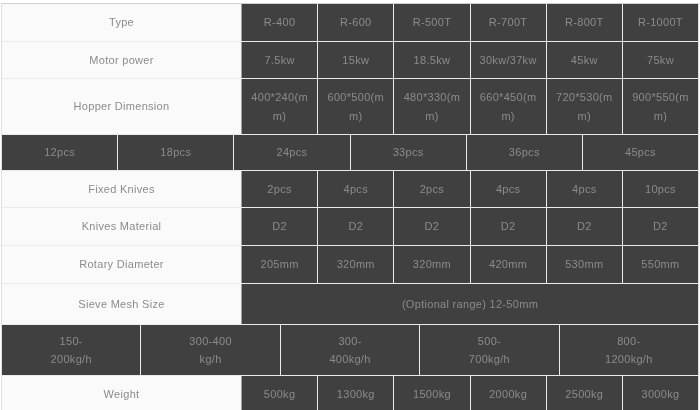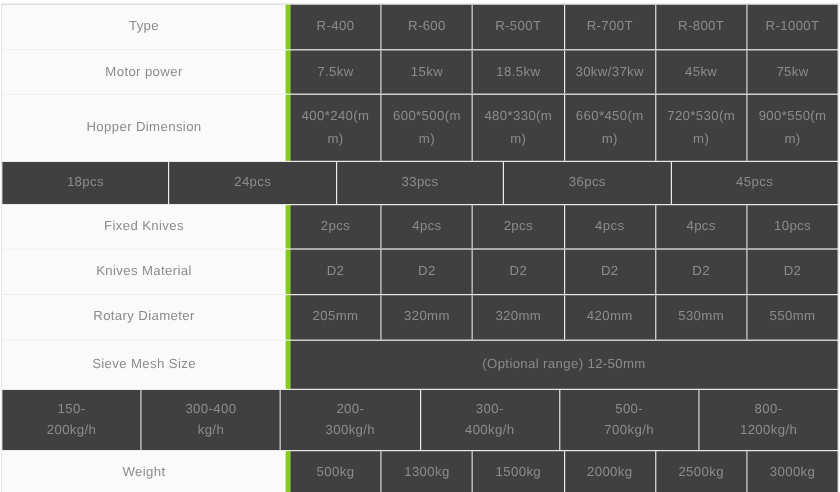--- a/index.html
+++ b/index.html
@@ -38,21 +38,21 @@
     font-size: 11px;
     letter-spacing: 0.3px;
     color: #8b8b8b;
     line-height: 1.65;
     white-space: pre-line;
   }
   .cell-label {
     width: 240px;
     flex: none;
     background: #fafafa;
-    border-right: 4px solid #84cc16;
+    border-right: 1px solid #84cc16;
   }
   .cell {
     flex: 1 1 0;
     background: #404040;
     border-right: 1px solid #ebebeb;
   }
   .row .cell:last-child {
     border-right: none;
   }
   .cell.merged {
@@ -95,20 +95,21 @@
 m)</div>
       <div class="cell">660*450(m
 m)</div>
       <div class="cell">720*530(m
 m)</div>
       <div class="cell">900*550(m
 m)</div>
     </div>
 
     <div class="row" style="--h:35px">
+      <div class="cell">12pcs</div>
       <div class="cell">18pcs</div>
       <div class="cell">24pcs</div>
       <div class="cell">33pcs</div>
       <div class="cell">36pcs</div>
       <div class="cell">45pcs</div>
     </div>
 
     <div class="row" style="--h:36px">
       <div class="cell-label">Fixed Knives</div>
       <div class="cell">2pcs</div>
@@ -142,22 +143,20 @@
     <div class="row" style="--h:40px">
       <div class="cell-label">Sieve Mesh Size</div>
       <div class="cell merged">(Optional range)  12-50mm</div>
     </div>
 
     <div class="row" style="--h:50px">
       <div class="cell">150-
 200kg/h</div>
       <div class="cell">300-400
 kg/h</div>
-      <div class="cell">200-
-300kg/h</div>
       <div class="cell">300-
 400kg/h</div>
       <div class="cell">500-
 700kg/h</div>
       <div class="cell">800-
 1200kg/h</div>
     </div>
 
     <div class="row" style="--h:36px">
       <div class="cell-label">Weight</div>

